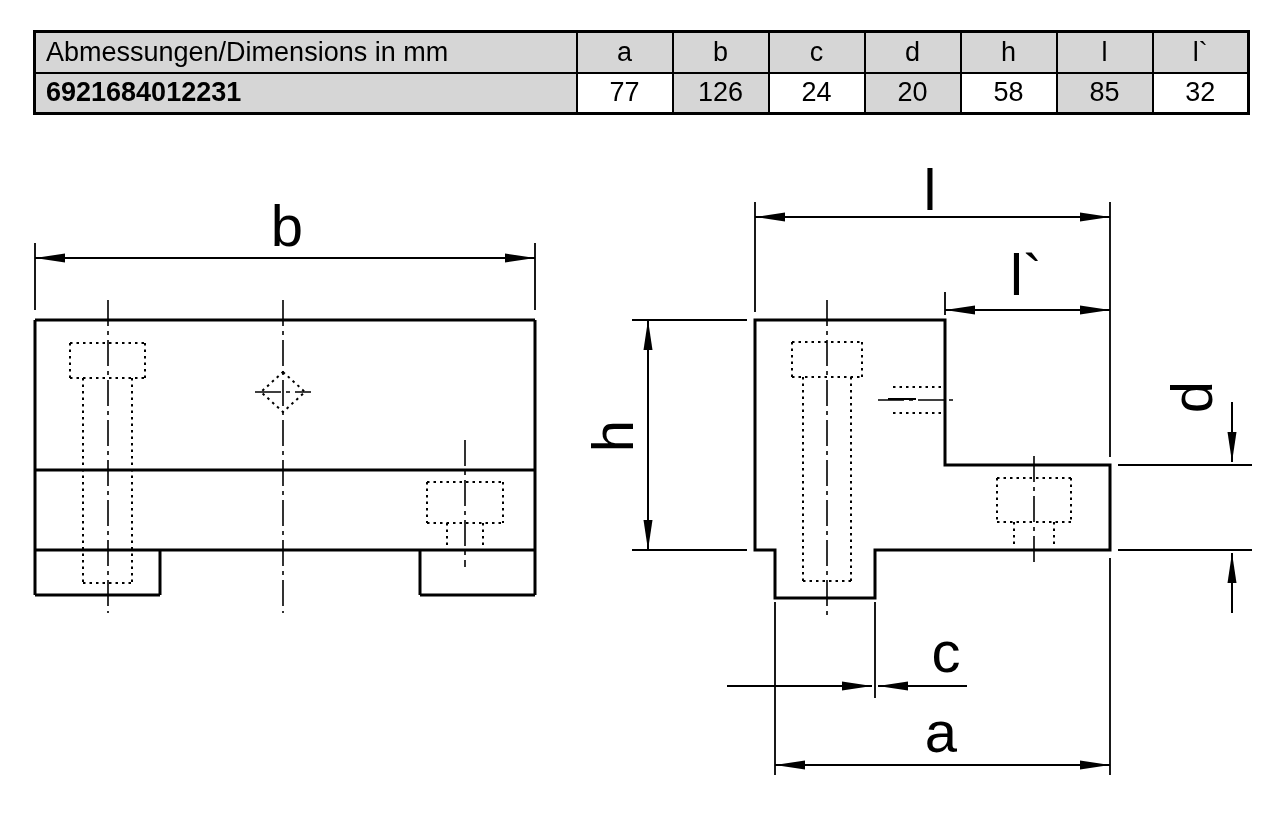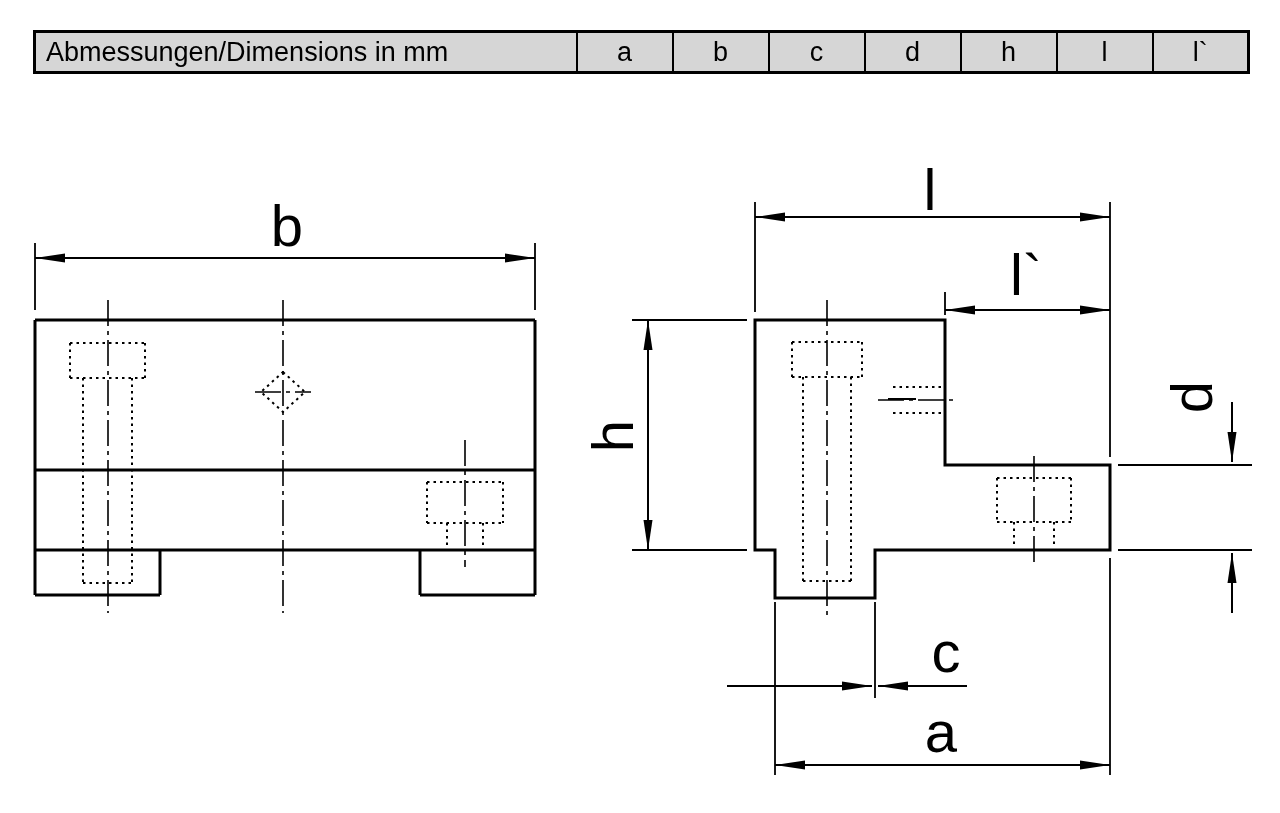--- a/index.html
+++ b/index.html
@@ -55,20 +55,30 @@
       <tr>
     <td class="gray left">Abmessungen/Dimensions in mm</td>
     <td class="gray">a</td>
     <td class="gray">b</td>
     <td class="gray">c</td>
     <td class="gray">d</td>
     <td class="gray">h</td>
     <td class="gray">l</td>
     <td class="gray">l`</td>
   </tr>
+  <tr>
+    <td class="gray left bold">6921684012231</td>
+    <td>77</td>
+    <td class="gray">126</td>
+    <td>24</td>
+    <td class="gray">20</td>
+    <td>58</td>
+    <td class="gray">85</td>
+    <td>32</td>
+  </tr>
 </tbody>
   </table>
 
 <svg class="drawing" width="1280" height="813" viewBox="0 0 1280 813" xmlns="http://www.w3.org/2000/svg">
   <defs>
     <marker id="arr" markerUnits="userSpaceOnUse" markerWidth="32" markerHeight="12" viewBox="0 0 32 12" refX="31" refY="6" orient="auto-start-reverse">
       <path d="M1,1.5 L31,6 L1,10.5 Z" fill="#000"></path>
     </marker>
   </defs>
 

